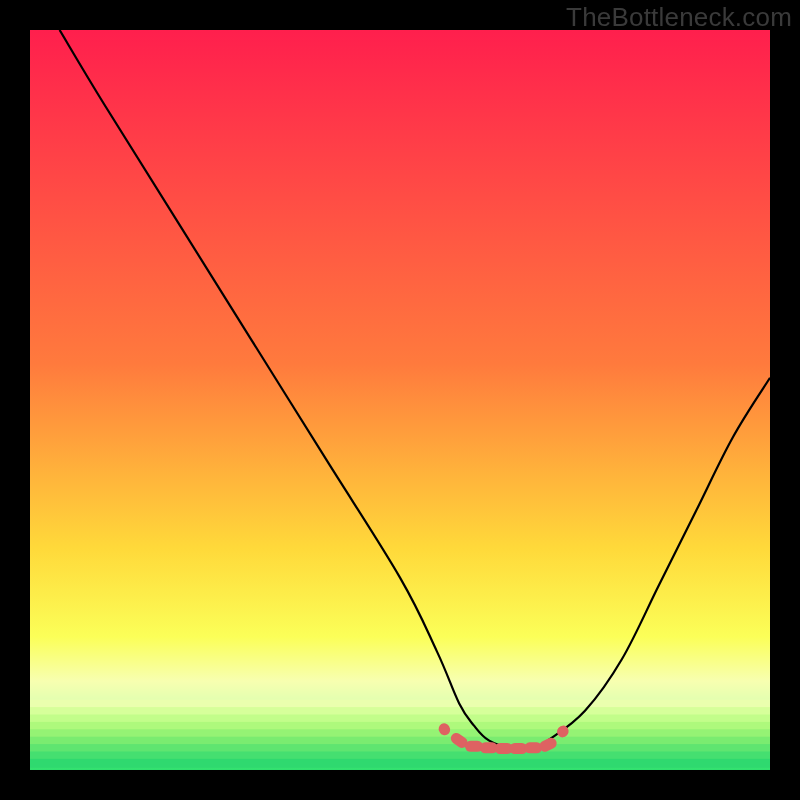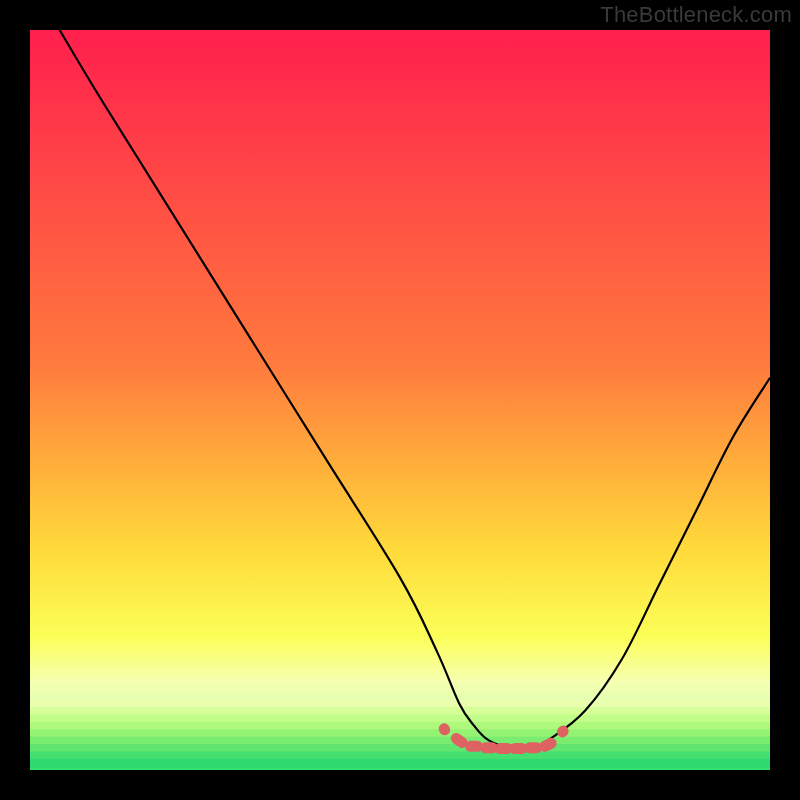--- a/index.html
+++ b/index.html
@@ -17,21 +17,21 @@
     right: 30px;
     top: 30px;
     bottom: 30px;
     overflow: hidden;
   }
   .watermark {
     position: absolute;
     top: 2px;
     right: 8px;
     color: #3a3a3a;
-    font-size: 22px;
+    font-size: 26px;
     font-weight: 500;
     letter-spacing: 0.2px;
     z-index: 10;
   }
   svg.curve {
     position: absolute;
     left: 0; top: 0;
     width: 100%; height: 100%;
     z-index: 3;
   }

